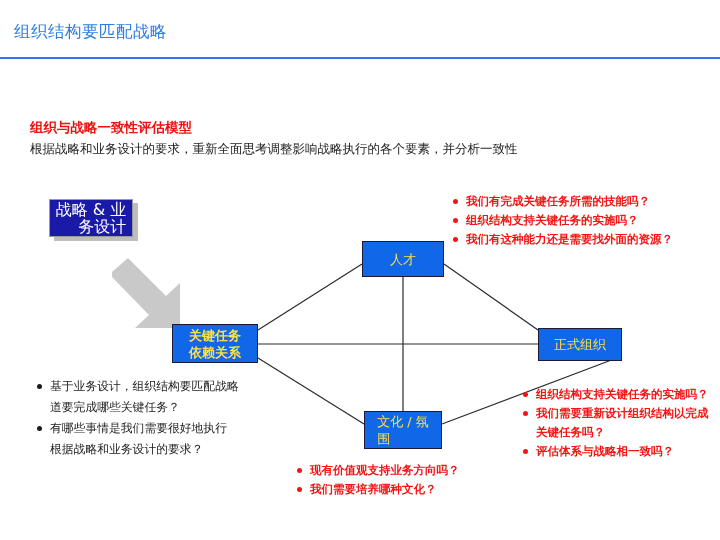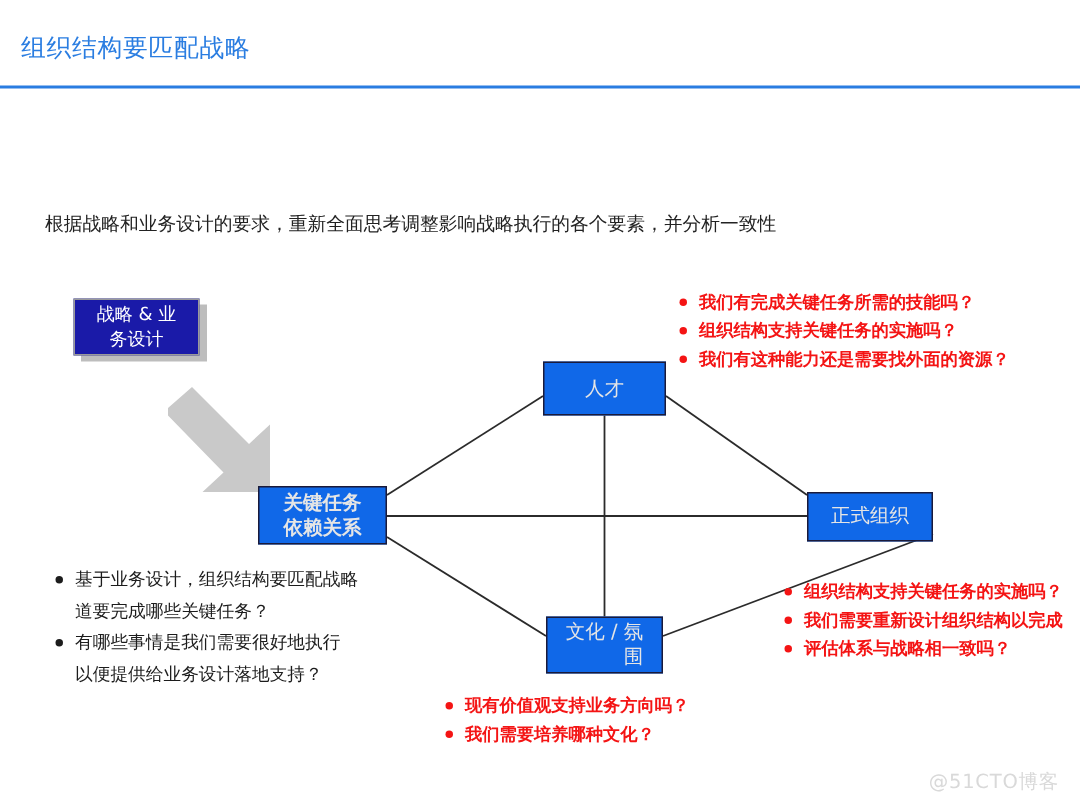--- a/index.html
+++ b/index.html
@@ -71,61 +71,61 @@
   }
   .strategy-box {
     position: absolute;
     left: 49px;
     top: 199px;
     width: 84px;
     height: 38px;
     background: #1a1aa8;
     border: 1px solid #9a9a9a;
     color: #ffffff;
-    font-size: 12px;
-    line-height: 17px;
-    text-align: center;
-    display: flex;
-    align-items: center;
-    justify-content: center;
-    box-sizing: border-box;
-  }
-  .strategy-box span { display: block; }
-
-  
-  .gray-arrow {
-    position: absolute;
-    left: 108px;
-    top: 256px;
-    width: 80px;
-    height: 76px;
-  }
-
-  
-  .diagram-lines {
-    position: absolute;
-    left: 0; top: 0;
-    width: 720px;
-    height: 540px;
-    pointer-events: none;
-  }
-
-  
-  .node {
-    position: absolute;
-    background: #1068e8;
-    border: 1.5px solid #1a1a3a;
-    color: #e5e5e5;
-    font-size: 13px;
+    font-size: 16px;
     line-height: 17px;
     text-align: right;
     display: flex;
     align-items: center;
     justify-content: center;
     box-sizing: border-box;
+  }
+  .strategy-box span { display: block; }
+
+  
+  .gray-arrow {
+    position: absolute;
+    left: 108px;
+    top: 256px;
+    width: 80px;
+    height: 76px;
+  }
+
+  
+  .diagram-lines {
+    position: absolute;
+    left: 0; top: 0;
+    width: 720px;
+    height: 540px;
+    pointer-events: none;
+  }
+
+  
+  .node {
+    position: absolute;
+    background: #1068e8;
+    border: 1.5px solid #1a1a3a;
+    color: #fde047;
+    font-size: 13px;
+    line-height: 17px;
+    text-align: left;
+    display: flex;
+    align-items: center;
+    justify-content: center;
+    box-sizing: border-box;
     z-index: 4;
   }
   .node-talent   { left: 362px; top: 241px; width: 82px; height: 36px; }
   .node-tasks    { left: 172px; top: 324px; width: 86px; height: 39px; font-weight: bold; }
   .node-org      { left: 538px; top: 328px; width: 84px; height: 33px; }
   .node-culture  { left: 364px; top: 411px; width: 78px; height: 38px; }
   .node span { display: block; }
 
   
   .bullets { position: absolute; }
@@ -171,20 +171,21 @@
   }
 </style>
 </head>
 <body>
 
 <div class="slide">
 
   <div class="slide-title">组织结构要匹配战略</div>
   <div class="title-rule"></div>
 
+  <div class="section-head">组织与战略一致性评估模型</div>
   <div class="section-sub">根据战略和业务设计的要求，重新全面思考调整影响战略执行的各个要素，并分析一致性</div>
 
   <div class="strategy-shadow"></div>
   <div class="strategy-box">
     <div>
       <span>战略 &amp; 业</span>
       <span>务设计</span>
     </div>
   </div>
 
@@ -230,29 +231,29 @@
   <div class="bullets red-list bullets-skills">
     <div class="bullet-row">我们有完成关键任务所需的技能吗？</div>
     <div class="bullet-row">组织结构支持关键任务的实施吗？</div>
     <div class="bullet-row">我们有这种能力还是需要找外面的资源？</div>
   </div>
 
   <div class="bullets black-list bullets-tasks">
     <div class="bullet-row">基于业务设计，组织结构要匹配战略</div>
     <div class="bullet-cont">道要完成哪些关键任务？</div>
     <div class="bullet-row">有哪些事情是我们需要很好地执行</div>
-    <div class="bullet-cont">以便提供给业务设计落地支持？</div>
+    <div class="bullet-cont">根据战略和业务设计的要求？</div>
   </div>
 
   <div class="bullets red-list bullets-org">
     <div class="bullet-row">组织结构支持关键任务的实施吗？</div>
     <div class="bullet-row">我们需要重新设计组织结构以完成</div>
+    <div class="bullet-cont">关键任务吗？</div>
     <div class="bullet-row">评估体系与战略相一致吗？</div>
   </div>
 
   <div class="bullets red-list bullets-culture">
     <div class="bullet-row">现有价值观支持业务方向吗？</div>
     <div class="bullet-row">我们需要培养哪种文化？</div>
   </div>
 
-  <div class="watermark">@51CTO博客</div>
 
 </div>
 
 </body></html>

